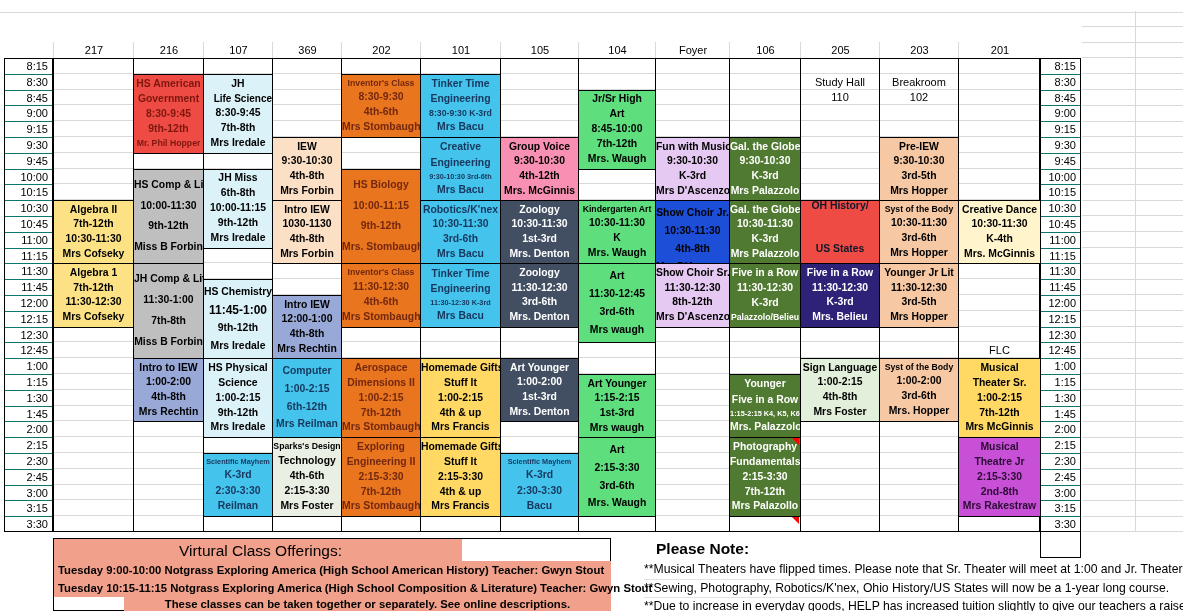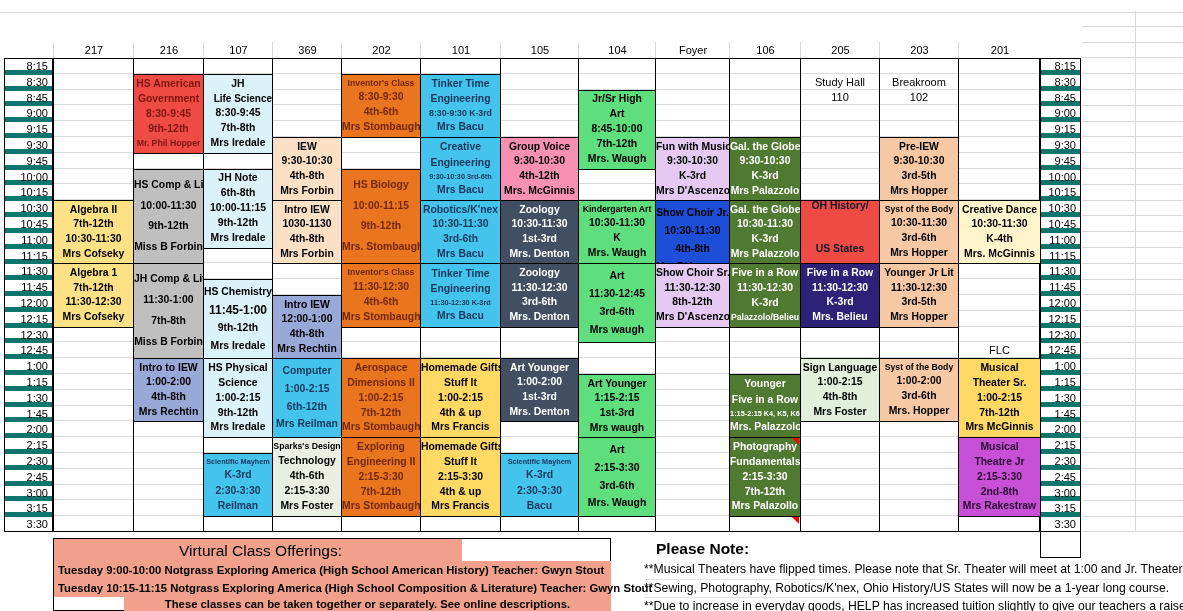--- a/index.html
+++ b/index.html
@@ -6,21 +6,21 @@
   .sheet{position:relative;width:1183px;height:611px;background:#ffffff;
          font-family:"Liberation Sans",sans-serif;overflow:hidden;}
   .title{position:absolute;left:0;top:10px;width:940px;height:30px;
          font-size:20px;font-weight:700;text-align:center;color:#000;}
   .hdr-cell{position:absolute;top:42px;height:16px;font-size:11px;color:#000;
             text-align:center;line-height:16px;border-left:1px solid #d9d9d9;}
   .grid-outline{position:absolute;border:1.5px solid #000;box-sizing:border-box;}
   .room-col{position:absolute;box-sizing:border-box;border-left:1px solid #000;
             background-image:repeating-linear-gradient(to bottom,#ffffff 0px,#ffffff 14.8px,#d9d9d9 14.8px,#d9d9d9 15.8px);}
   .time-col{position:absolute;box-sizing:border-box;border:1.5px solid #000;background:#fff;}
-  .time-cell{box-sizing:border-box;height:15.8px;border-bottom:5px solid #0f766e;
+  .time-cell{box-sizing:border-box;height:15.8px;border-bottom:1px solid #0f766e;
              font-size:11px;color:#000;text-align:right;padding-right:4px;line-height:15px;}
   .time-cell:last-child{border-bottom:none;}
   .block{position:absolute;box-sizing:border-box;border:1px solid #000;
          display:flex;flex-direction:column;justify-content:space-evenly;align-items:center;
          text-align:center;font-weight:700;overflow:hidden;}
   .block.plain{border:none;font-weight:400;background:transparent;}
   .bl{width:100%;line-height:1.05;white-space:nowrap;}
   .flag{position:absolute;width:0;height:0;border-left:7px solid transparent;border-top:7px solid #ff0000;}
   .faint-right{position:absolute;background-image:repeating-linear-gradient(to bottom,transparent 0px,transparent 14.8px,#d9d9d9 14.8px,#d9d9d9 15.8px);}
   .faint-vline{position:absolute;width:1px;background:#d9d9d9;}
@@ -177,21 +177,21 @@
         <div class="bl" style="font-size: 10.4px;">Mrs Rechtin</div>
       </div>
       <div class="block" style="left: 203px; top: 73.8px; width: 70px; height: 80px; background: rgb(219, 242, 249); color: rgb(0, 0, 0);">
         <div class="bl" style="font-size: 10.4px;">JH</div>
         <div class="bl" style="font-size: 10px; text-align: right;">Life Science</div>
         <div class="bl" style="font-size: 10.4px;">8:30-9:45</div>
         <div class="bl" style="font-size: 10.4px;">7th-8th</div>
         <div class="bl" style="font-size: 10.4px;">Mrs Iredale</div>
       </div>
       <div class="block" style="left: 203px; top: 168.6px; width: 70px; height: 80px; background: rgb(219, 242, 249); color: rgb(0, 0, 0);">
-        <div class="bl" style="font-size: 10.4px;">JH Note</div>
+        <div class="bl" style="font-size: 10.4px;">JH Miss</div>
         <div class="bl" style="font-size: 10.4px;">6th-8th</div>
         <div class="bl" style="font-size: 10.4px;">10:00-11:15</div>
         <div class="bl" style="font-size: 10.4px;">9th-12th</div>
         <div class="bl" style="font-size: 10.4px;">Mrs Iredale</div>
       </div>
       <div class="block" style="left: 203px; top: 279.2px; width: 70px; height: 80px; background: rgb(219, 242, 249); color: rgb(0, 0, 0);">
         <div class="bl" style="font-size: 10.4px;">HS Chemistry</div>
         <div class="bl" style="font-size: 12px;">11:45-1:00</div>
         <div class="bl" style="font-size: 10.4px;">9th-12th</div>
         <div class="bl" style="font-size: 10.4px;">Mrs Iredale</div>

